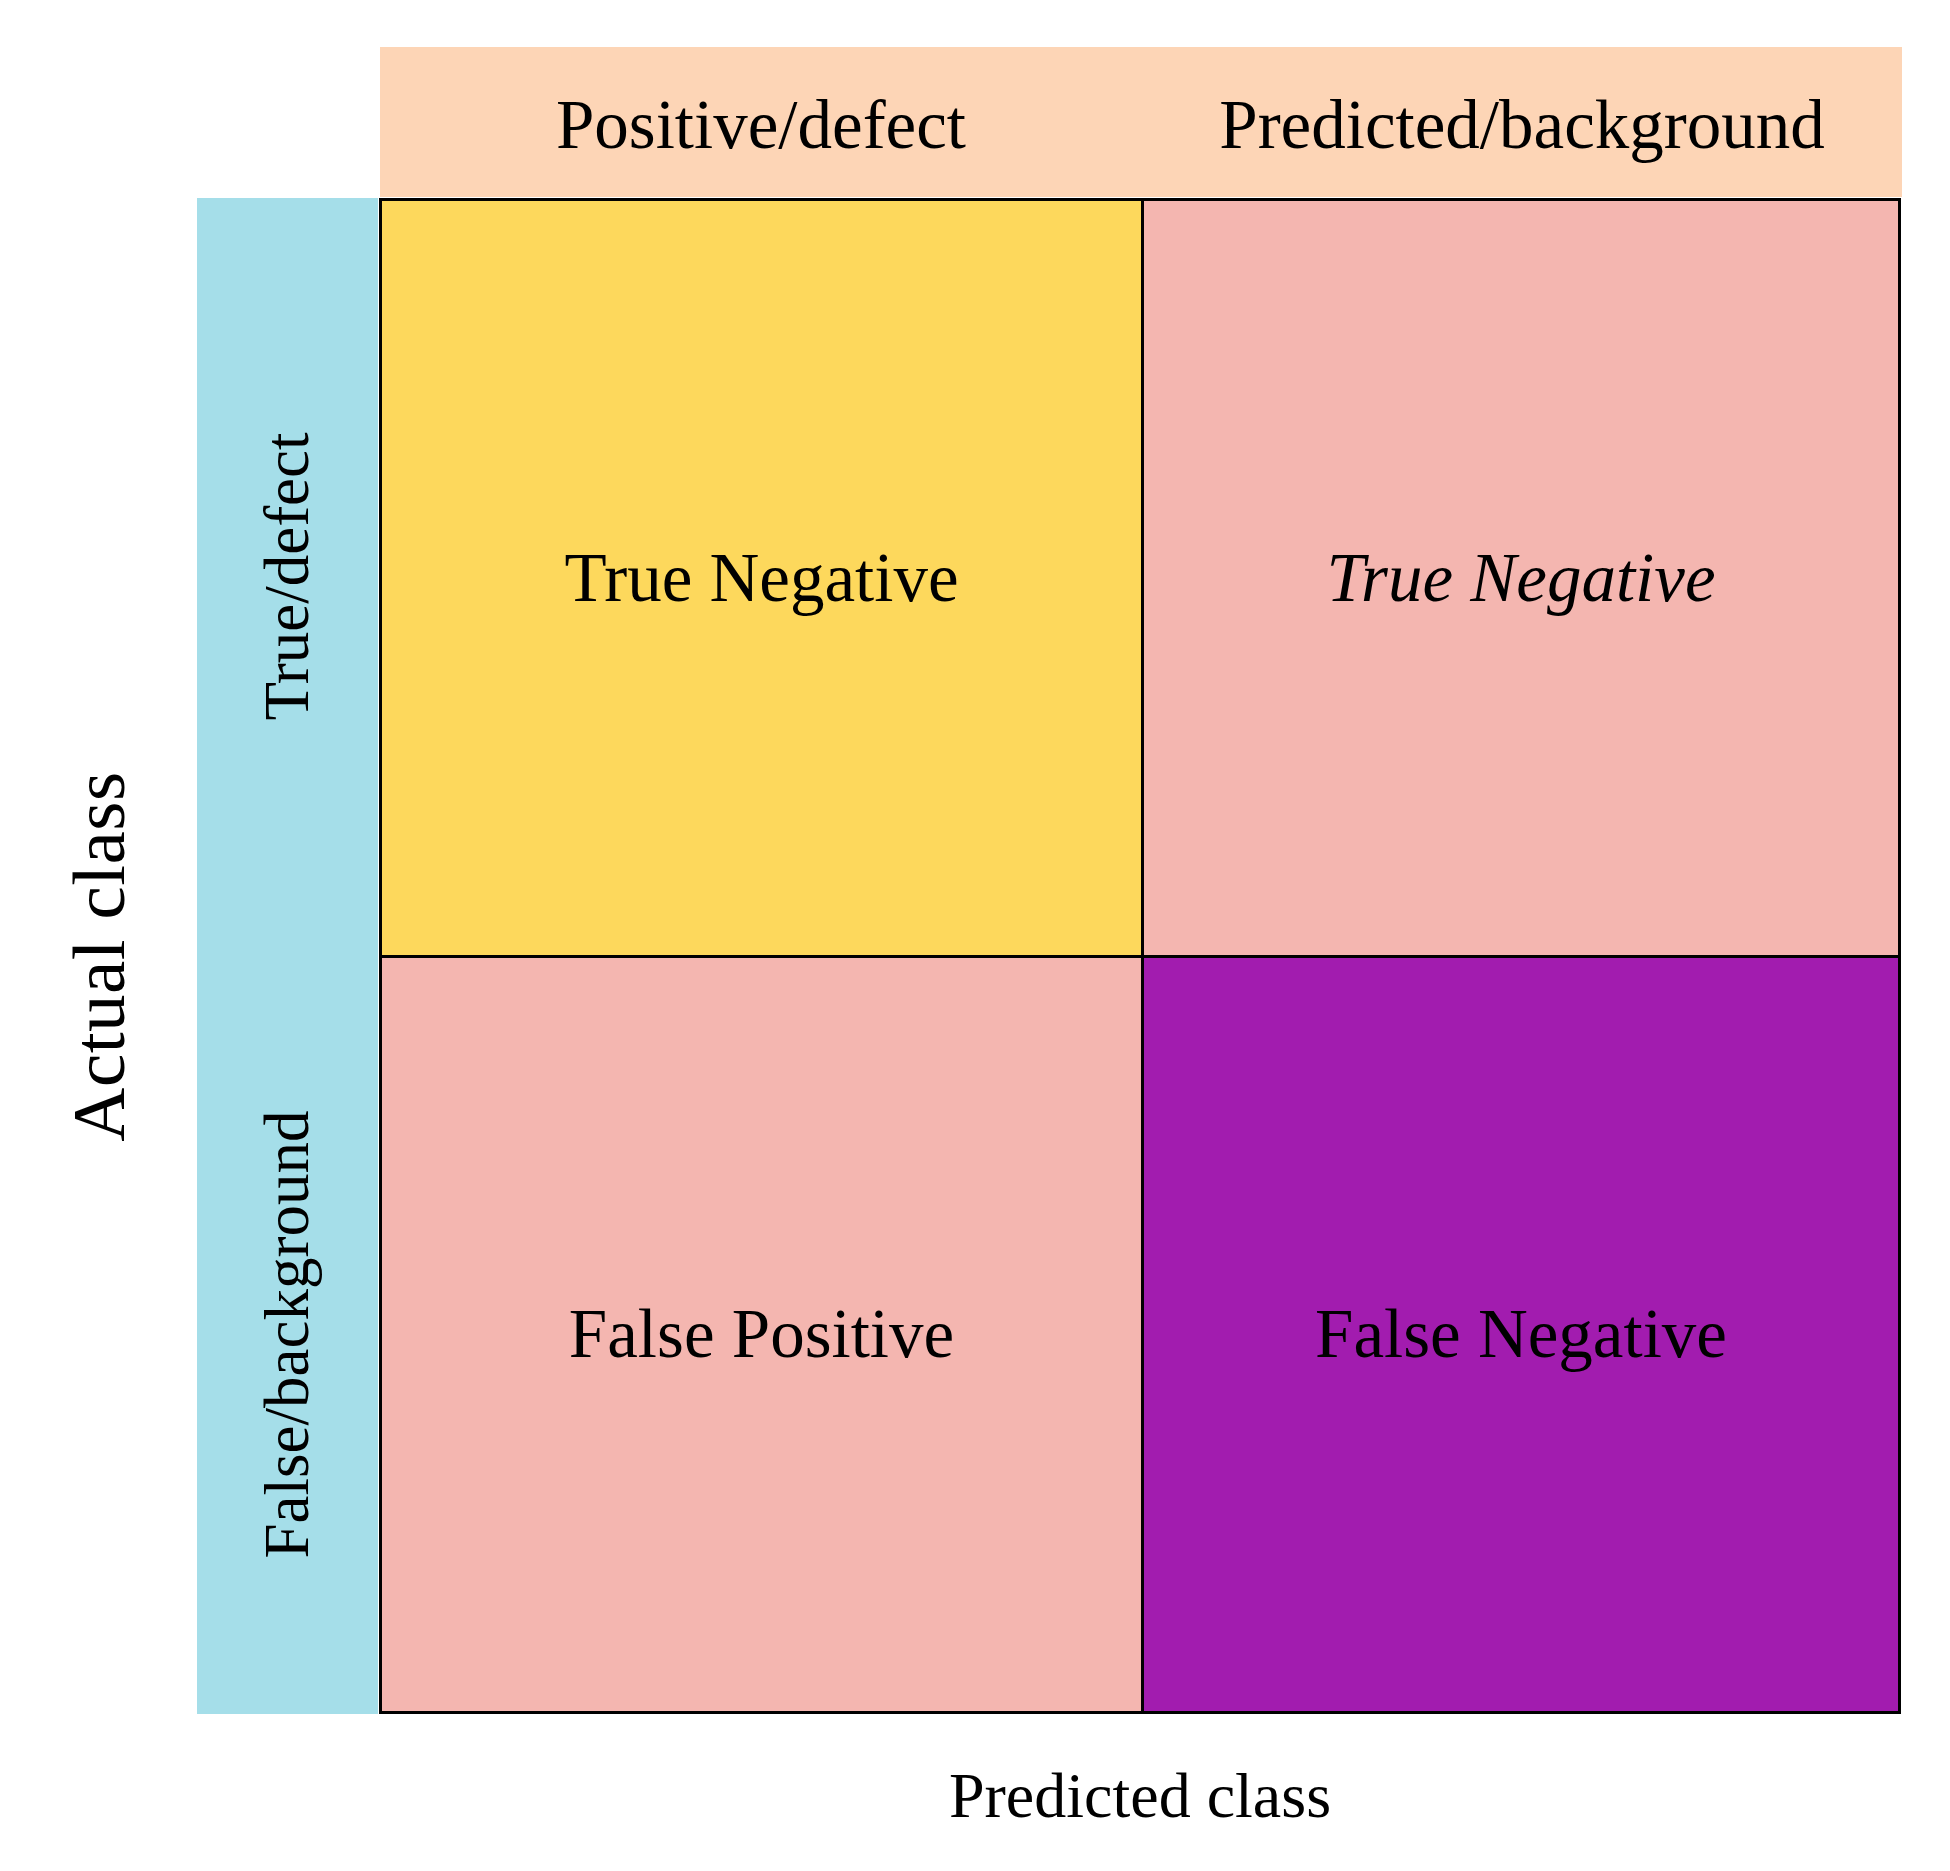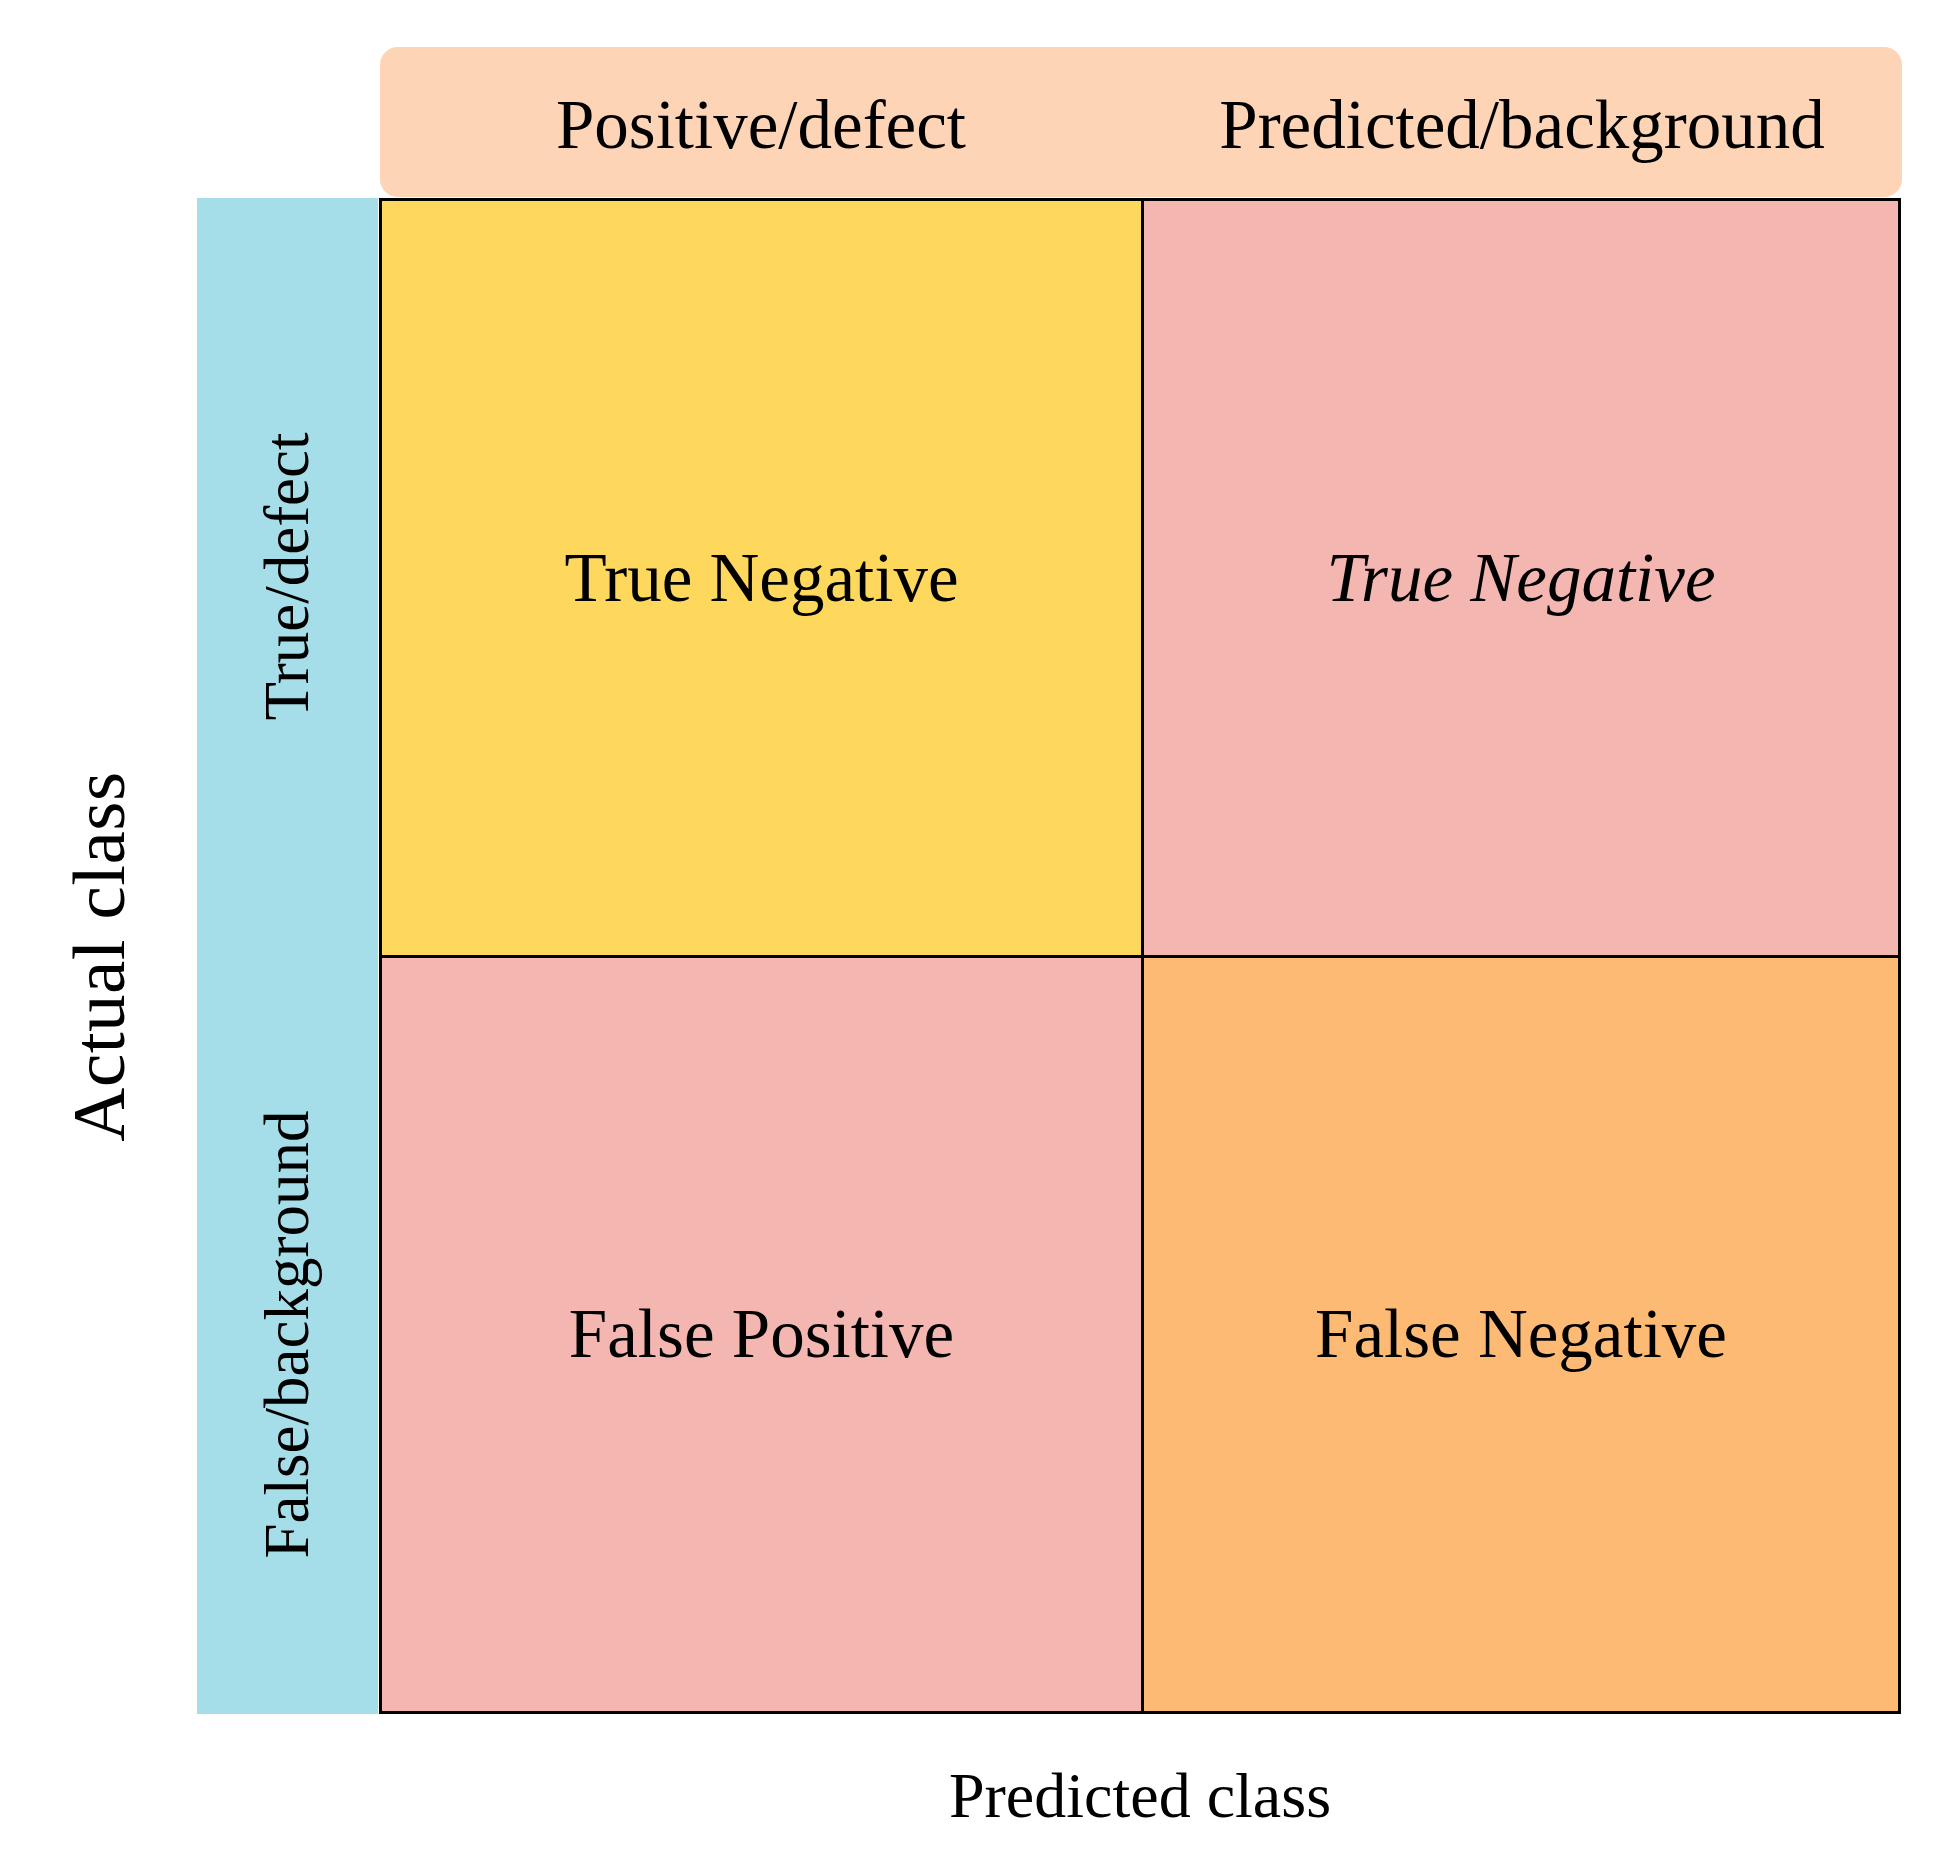--- a/index.html
+++ b/index.html
@@ -38,21 +38,20 @@
   
   #column-header-band {
     position: absolute;
     left: 380px;
     top: 47px;
     width: 1522px;
     height: 150px;
     background: #fdd5b6;
     display: flex;
     align-items: center;
-    border-radius: 18px;
   }
   .col-header-cell {
     height: 100%;
     display: flex;
     align-items: center;
     justify-content: center;
     font-size: 69px;
     white-space: nowrap;
     line-height: 1;
     padding-top: 7.2px;
@@ -118,21 +117,21 @@
   #cell-true-negative {
     background: #f4b6b0;
     border-bottom: 3.6px solid #000000;
     font-style: italic;
   }
   #cell-false-positive {
     background: #f4b6b0;
     border-right: 3.6px solid #000000;
   }
   #cell-false-negative {
-    background: #fdba74;
+    background: #a21caf;
     align-items: center;
   }
 
   
   #predicted-class-axis-title {
     position: absolute;
     left: 379px;
     top: 1719px;
     width: 1522px;
     height: 153px;

